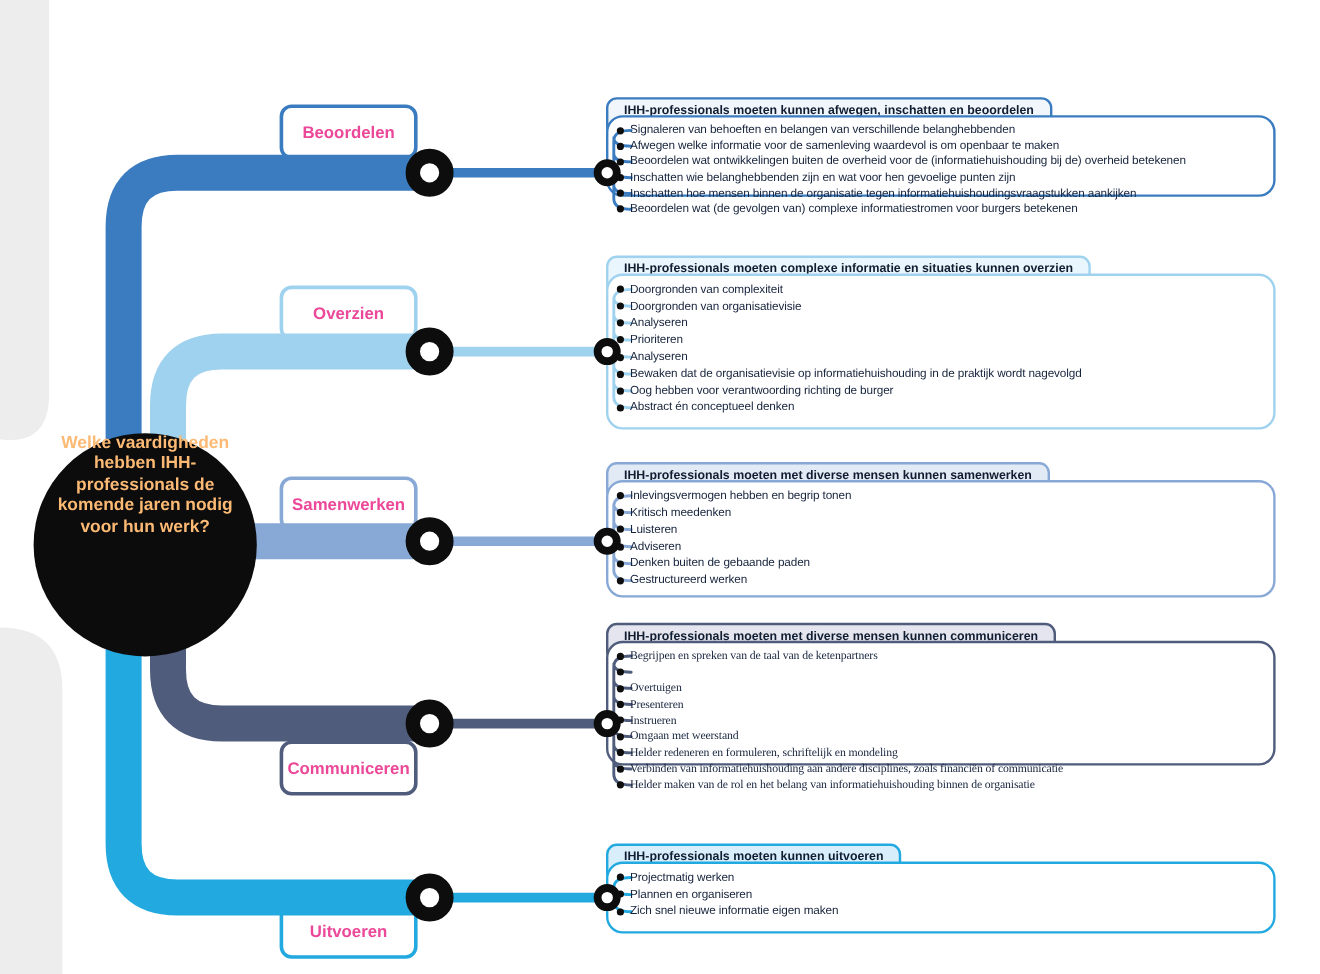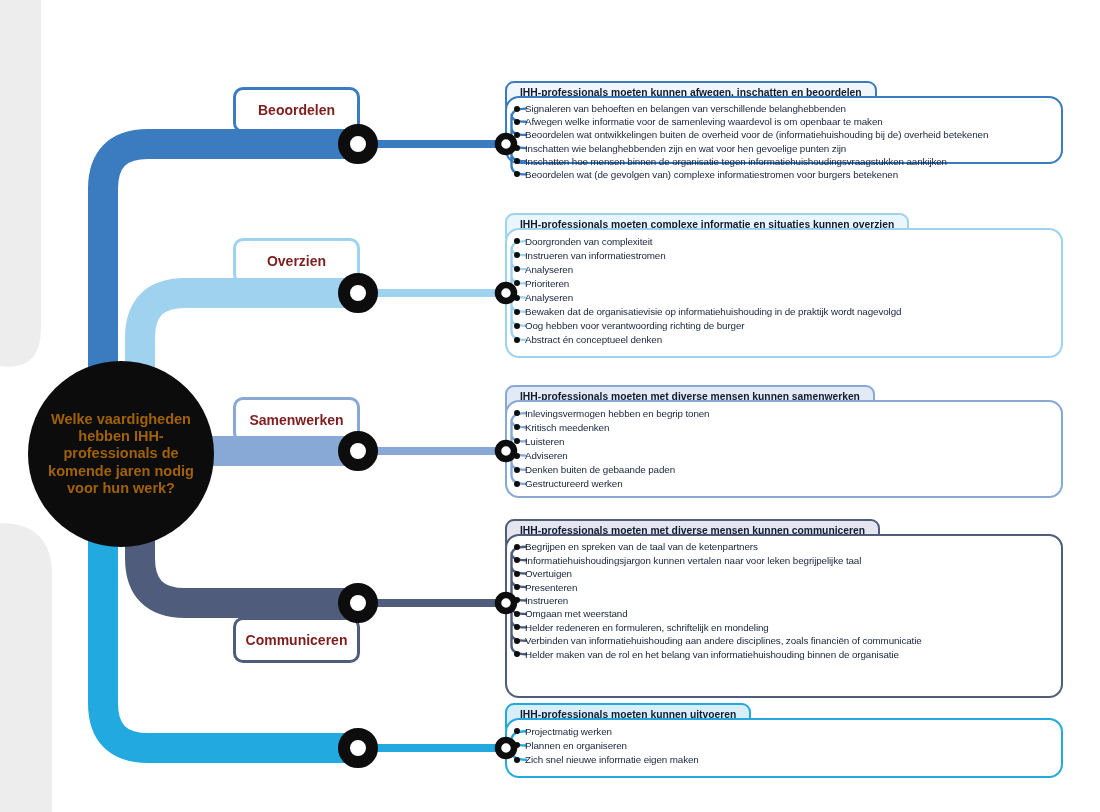--- a/index.html
+++ b/index.html
@@ -7,41 +7,41 @@
               font-family:"Liberation Sans", sans-serif; }
   .canvas { position:relative; width:1100px; height:812px; }
 
   svg.layer { position:absolute; left:0; top:0; pointer-events:none; }
   #bg-svg { z-index:2; }
   #fg-svg { z-index:4; }
 
   .fragment { position:absolute; left:0px; top:224px; z-index:1; font-size:9px;
               color:#2a3a55; }
 
-  .pill { position:absolute; z-index:1; width:127px; height:46px; background:#fff;
+  .pill { position:absolute; z-index:1; width:115px; height:46px; background:#fff;
           border:3px solid var(--c); border-radius:10px; display:flex;
           align-items:center; justify-content:center; font-weight:bold;
-          font-size:14px; color:#7f1d1d; }
+          font-size:14px; color:#ec4899; }
   .p0 { left:233px; top:87px; }
   .p1 { left:233px; top:238px; }
   .p2 { left:233px; top:397px; }
   .p3 { left:233px; top:617px; }
   .p4 { left:233px; top:753px; }
 
   .qcircle { position:absolute; z-index:3; left:28px; top:361px; width:186px;
              height:186px; border-radius:50%; background:#0c0c0c; display:flex;
-             align-items:center; justify-content:center; text-align:center;
-             color:#a16207; font-weight:bold; font-size:14.5px; line-height:1.2; }
+             align-items:flex-start; justify-content:center; text-align:center;
+             color:#fdba74; font-weight:bold; font-size:14.5px; line-height:1.2; }
   .qcircle span { display:block; width:170px; }
 
   .skillbox { position:absolute; z-index:3; left:505px; width:558px; }
   .b0 { top:81px; }  .b0 .main { height:68px; }
   .b1 { top:213px; } .b1 .main { height:130px; }
   .b2 { top:385px; } .b2 .main { height:98px; }
-  .b3 { top:519px; } .b3 .main { height:164px; }
+  .b3 { top:519px; } .b3 .main { height:104px;font-family:Liberation Serif, serif; }
   .b4 { top:703px; } .b4 .main { height:60px; }
 
   .tab { position:absolute; left:0; top:0; z-index:0; background:var(--tabbg);
          border:2.5px solid var(--c); border-radius:9px; padding:4px 13px 14px;
          font-weight:bold; font-size:10.3px; color:#101c30; white-space:nowrap; }
   .main { position:relative; z-index:1; margin-top:15px; background:#fff;
           border:2.5px solid var(--c); border-radius:14px; }
   .spine { position:absolute; left:0; top:0; }
   .rows { position:relative; padding:4px 6px 8px 0; height:100%; }
   .row  { display:flex; align-items:center; height:var(--rowH); }
@@ -76,20 +76,23 @@
   </div>
   <div class="pill p1" style="--c: #9fd2ee; --tabbg: #eaf6fd;">
     <span>Overzien</span>
   </div>
   <div class="pill p2" style="--c: #88a8d6; --tabbg: #e2eaf5;">
     <span>Samenwerken</span>
   </div>
   <div class="pill p3" style="--c: #4f5c7c; --tabbg: #e4e5ee;">
     <span>Communiceren</span>
   </div>
+  <div class="pill p4" style="--c: #22a9e0; --tabbg: #d8effb;">
+    <span>Uitvoeren</span>
+  </div>
 
   <div class="qcircle">
     <span>Welke vaardigheden hebben IHH-professionals de komende jaren nodig voor hun werk?</span>
   </div>
 
   <div class="skillbox b0" style="--c: #3a7cbf; --tabbg: #f0f6fc; --rowH: 13.166666666666666px;">
     <div class="tab">
       <span>IHH-professionals moeten kunnen afwegen, inschatten en beoordelen</span>
     </div>
     <div class="main">
@@ -133,21 +136,21 @@
       <svg class="spine" width="26" height="130" viewBox="0 0 26 130">
           <path d="M 19 11.1 Q 4.5 11.1 4.5 20.1 L 4.5 100.9 Q 4.5 109.9 19 109.9 M 4.5 18.2 Q 4.5 25.2 19 25.2 M 4.5 32.3 Q 4.5 39.3 19 39.3 M 4.5 46.4 Q 4.5 53.4 19 53.4 M 4.5 60.599999999999994 Q 4.5 67.6 19 67.6 M 4.5 74.7 Q 4.5 81.7 19 81.7 M 4.5 88.8 Q 4.5 95.8 19 95.8" fill="none" stroke="#9fd2ee" stroke-width="2.4" stroke-linecap="round"></path>
         </svg>
       <div class="rows">
           <div class="row">
             <span class="ring"></span>
             <span class="txt">Doorgronden van complexiteit</span>
           </div>
           <div class="row">
             <span class="ring"></span>
-            <span class="txt">Instrueren van informatiestromen</span>
+            <span class="txt">Doorgronden van organisatievisie</span>
           </div>
           <div class="row">
             <span class="ring"></span>
             <span class="txt">Analyseren</span>
           </div>
           <div class="row">
             <span class="ring"></span>
             <span class="txt">Prioriteren</span>
           </div>
           <div class="row">
@@ -215,21 +218,20 @@
       <svg class="spine" width="26" height="138" viewBox="0 0 26 138">
           <path d="M 19 10.7 Q 4.5 10.7 4.5 19.7 L 4.5 109.3 Q 4.5 118.3 19 118.3 M 4.5 17.2 Q 4.5 24.2 19 24.2 M 4.5 30.6 Q 4.5 37.6 19 37.6 M 4.5 44.1 Q 4.5 51.1 19 51.1 M 4.5 57.5 Q 4.5 64.5 19 64.5 M 4.5 70.9 Q 4.5 77.9 19 77.9 M 4.5 84.4 Q 4.5 91.4 19 91.4 M 4.5 97.8 Q 4.5 104.8 19 104.8" fill="none" stroke="#4f5c7c" stroke-width="2.4" stroke-linecap="round"></path>
         </svg>
       <div class="rows">
           <div class="row">
             <span class="ring"></span>
             <span class="txt">Begrijpen en spreken van de taal van de ketenpartners</span>
           </div>
           <div class="row">
             <span class="ring"></span>
-            <span class="txt">Informatiehuishoudingsjargon kunnen vertalen naar voor leken begrijpelijke taal</span>
           </div>
           <div class="row">
             <span class="ring"></span>
             <span class="txt">Overtuigen</span>
           </div>
           <div class="row">
             <span class="ring"></span>
             <span class="txt">Presenteren</span>
           </div>
           <div class="row">

